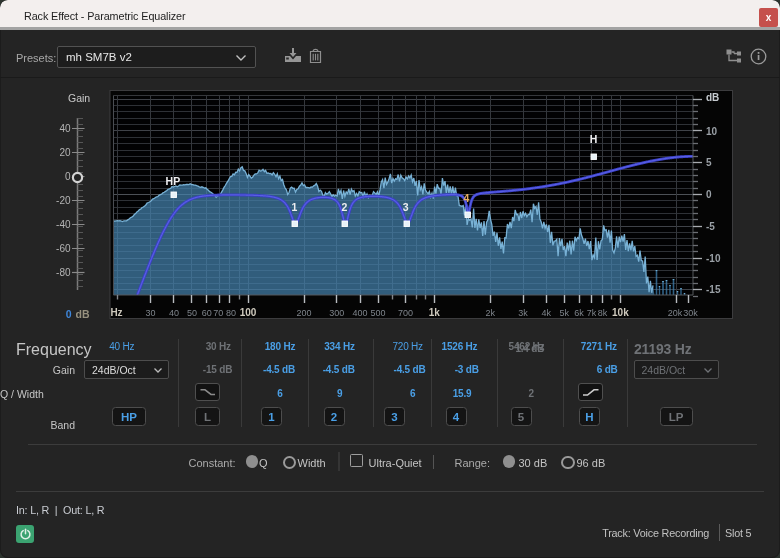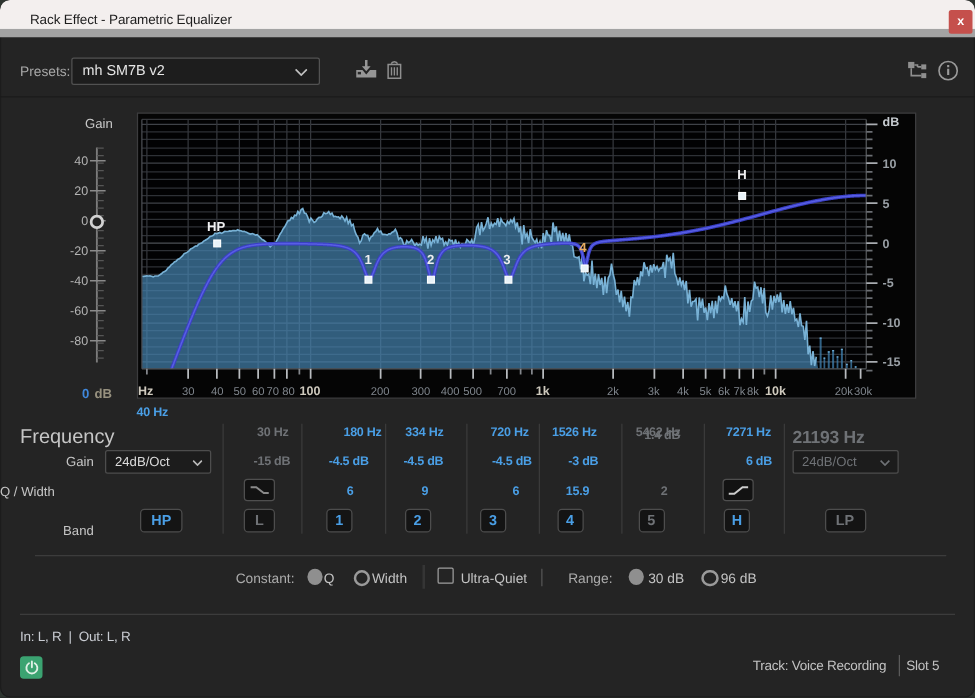--- a/index.html
+++ b/index.html
@@ -1,21 +1,21 @@
 <!DOCTYPE html>
 <html><head><meta charset="utf-8">
 <style>
 html,body{margin:0;padding:0}
 body{width:780px;height:558px;background:#2d342f;font-family:"Liberation Sans",sans-serif;overflow:hidden}
 #win{position:absolute;left:0;top:0;width:780px;height:558px;background:#242424;border-radius:8px;overflow:hidden;box-shadow:inset 0 0 0 1px #1c1c1c}
 </style></head>
 <body>
 <div id="win">
 
-<div style="position:absolute;left:0;top:0;width:780px;height:30px;background:#f3efee;border-radius:7px 7px 0 0;border-bottom:7px solid #a3a3a3;box-sizing:border-box">
+<div style="position:absolute;left:0;top:0;width:780px;height:30px;background:#f3efee;border-radius:7px 7px 0 0;border-bottom:3px solid #a3a3a3;box-sizing:border-box">
 <div style="position:absolute;left:24px;top:9.5px;font-size:10.8px;letter-spacing:-0.1px;color:#1d1d1d">Rack Effect - Parametric Equalizer</div>
 <div style="position:absolute;left:759px;top:7.5px;width:19px;height:19px;background:#c5504c;border-radius:2px;color:#fff;font-size:10px;font-weight:bold;text-align:center;line-height:19px">x</div>
 </div>
 
 <div style="position:absolute;left:16px;top:52px;font-size:11px;color:#a8a8a8">Presets:</div>
 <div style="position:absolute;left:57px;top:46px;width:199px;height:22px;background:#1d1d1d;border:1px solid #525252;border-radius:2px;box-sizing:border-box;color:#e6e6e6;font-size:11.5px;line-height:20px;padding-left:8px">mh SM7B v2
 <svg width="10" height="6" style="position:absolute;right:9px;top:8px">
         <polyline points="0.5,0.5 5,5 9.5,0.5" fill="none" stroke="#c0c0c0" stroke-width="1.4"></polyline>
       </svg></div>
 <svg width="20" height="18" viewBox="0 0 20 18" style="position:absolute;left:283px;top:47px">
@@ -288,25 +288,25 @@
       <text x="70.5" y="276.0" fill="#b4b4b4" font-size="10" text-anchor="end">-80</text>
       <circle cx="77.5" cy="177.5" r="4.6" fill="#232323" stroke="#d2d2d2" stroke-width="2.2"></circle>
 <text x="68" y="102" fill="#c9c9c9" font-size="10.5">Gain</text>
 <text x="71.5" y="318" fill="#3f87db" font-size="10.5" font-weight="bold" text-anchor="end">0</text>
 <text x="75.5" y="318" fill="#97917f" font-size="10.5" font-weight="bold">dB</text>
 </svg>
 <div style="position:absolute;left:16px;top:340.5px;width:75px;text-align:right;font-size:16px;color:#c6c6c6;white-space:nowrap">Frequency</div>
     <div style="position:absolute;left:0;top:363.5px;width:75px;text-align:right;font-size:10.5px;color:#c6c6c6;white-space:nowrap">Gain</div>
     <div style="position:absolute;left:0;top:388px;width:75px;text-align:left;font-size:10.5px;color:#c6c6c6;white-space:nowrap">Q / Width</div>
     <div style="position:absolute;left:0;top:419px;width:75px;text-align:right;font-size:10.5px;color:#c6c6c6;white-space:nowrap">Band</div>
-    <div style="position:absolute;left:121.8px;top:325px;transform:translateX(-50%);font-size:10px;letter-spacing:-0.2px;font-weight:bold;color:#4a9fe6;white-space:nowrap">40 Hz</div>
+    <div style="position:absolute;left:121.8px;top:341px;transform:translateX(-50%);font-size:10px;letter-spacing:-0.2px;font-weight:normal;color:#4a9fe6;white-space:nowrap">40 Hz</div>
     <div style="position:absolute;left:218.2px;top:340.5px;transform:translateX(-50%);font-size:10px;letter-spacing:-0.2px;font-weight:bold;color:#6f7276;white-space:nowrap">30 Hz</div>
-    <div style="position:absolute;left:290px;top:340.5px;transform:translateX(-50%);font-size:10px;letter-spacing:-0.2px;font-weight:bold;color:#4a9fe6;white-space:nowrap">180 Hz</div>
+    <div style="position:absolute;left:280px;top:340.5px;transform:translateX(-50%);font-size:10px;letter-spacing:-0.2px;font-weight:bold;color:#4a9fe6;white-space:nowrap">180 Hz</div>
     <div style="position:absolute;left:339.5px;top:340.5px;transform:translateX(-50%);font-size:10px;letter-spacing:-0.2px;font-weight:bold;color:#4a9fe6;white-space:nowrap">334 Hz</div>
-    <div style="position:absolute;left:407.7px;top:340.5px;transform:translateX(-50%);font-size:10px;letter-spacing:-0.2px;font-weight:bold;color:#4a9fe6;white-space:nowrap">720 Hz</div>
+    <div style="position:absolute;left:407.7px;top:340.5px;transform:translateX(-50%);font-size:10px;letter-spacing:-0.2px;font-weight:normal;color:#4a9fe6;white-space:nowrap">720 Hz</div>
     <div style="position:absolute;left:459.5px;top:340.5px;transform:translateX(-50%);font-size:10px;letter-spacing:-0.2px;font-weight:bold;color:#4a9fe6;white-space:nowrap">1526 Hz</div>
     <div style="position:absolute;left:526.5px;top:340.5px;transform:translateX(-50%);font-size:10px;letter-spacing:-0.2px;font-weight:bold;color:#6f7276;white-space:nowrap">5462 Hz</div>
     <div style="position:absolute;left:598.8px;top:340.5px;transform:translateX(-50%);font-size:10px;letter-spacing:-0.2px;font-weight:bold;color:#4a9fe6;white-space:nowrap">7271 Hz</div>
     <div style="position:absolute;left:662.8px;top:340.5px;transform:translateX(-50%);font-size:14px;letter-spacing:-0.2px;font-weight:bold;color:#6f7276;white-space:nowrap">21193 Hz</div>
     <div style="position:absolute;left:217.5px;top:363.5px;transform:translateX(-50%);font-size:10px;letter-spacing:-0.2px;font-weight:bold;color:#6f7276;white-space:nowrap">-15 dB</div>
     <div style="position:absolute;left:279px;top:363.5px;transform:translateX(-50%);font-size:10px;letter-spacing:-0.2px;font-weight:bold;color:#4a9fe6;white-space:nowrap">-4.5 dB</div>
     <div style="position:absolute;left:338.7px;top:363.5px;transform:translateX(-50%);font-size:10px;letter-spacing:-0.2px;font-weight:bold;color:#4a9fe6;white-space:nowrap">-4.5 dB</div>
     <div style="position:absolute;left:409.5px;top:363.5px;transform:translateX(-50%);font-size:10px;letter-spacing:-0.2px;font-weight:bold;color:#4a9fe6;white-space:nowrap">-4.5 dB</div>
     <div style="position:absolute;left:466.7px;top:363.5px;transform:translateX(-50%);font-size:10px;letter-spacing:-0.2px;font-weight:bold;color:#4a9fe6;white-space:nowrap">-3 dB</div>
     <div style="position:absolute;left:529.8px;top:343px;transform:translateX(-50%);font-size:10px;letter-spacing:-0.2px;font-weight:bold;color:#6f7276;white-space:nowrap">1.4 dB</div>

